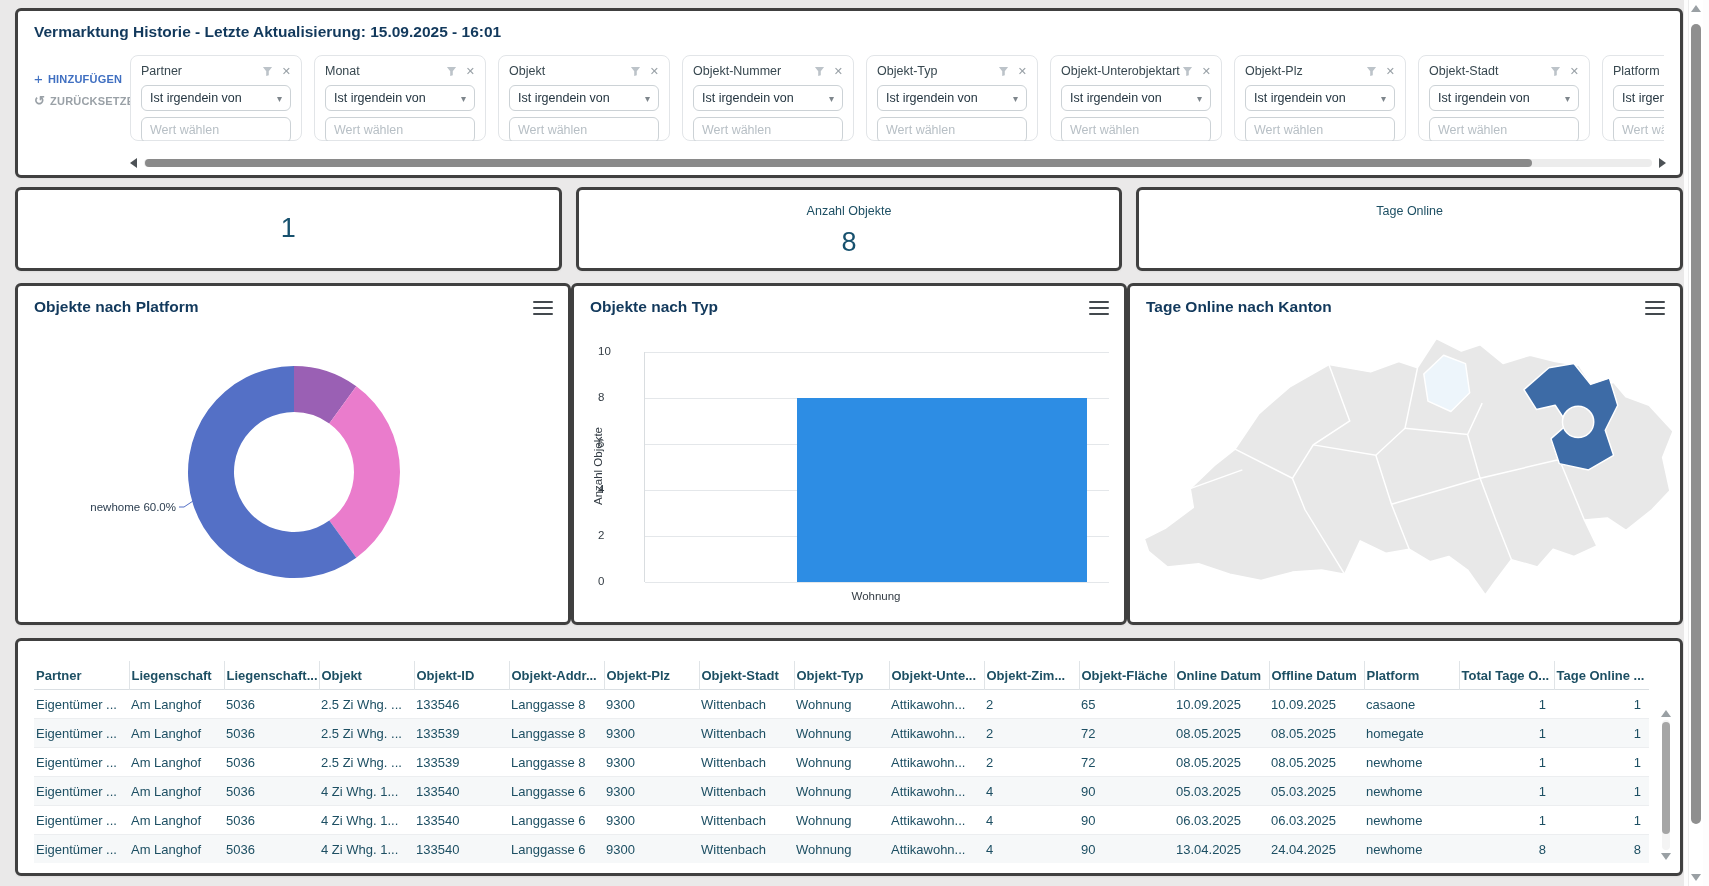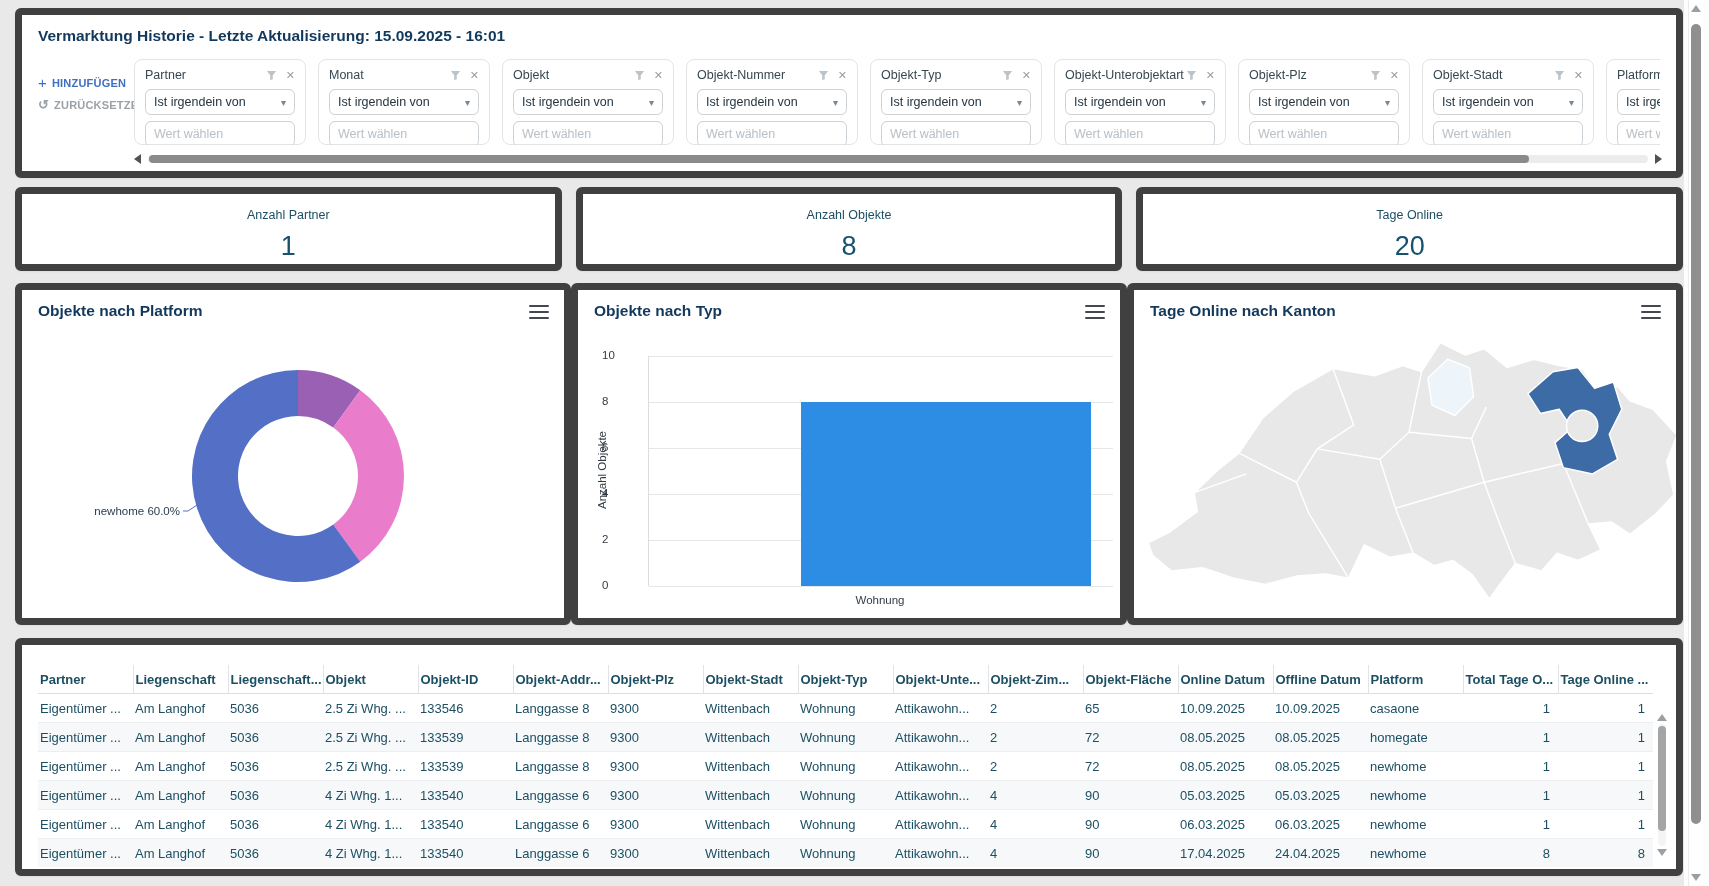--- a/index.html
+++ b/index.html
@@ -2,21 +2,21 @@
 <html><head>
 <meta charset="utf-8">
 <style>
   html,body{margin:0;padding:0}
   body{
     width:1709px;height:886px;overflow:hidden;position:relative;
     background:#eae9e9;font-family:"Liberation Sans",sans-serif;color:#1d4f63;
   }
   .right-strip{position:absolute;left:1684px;top:0;width:25px;height:886px;background:#fdfdfd}
   .content{position:absolute;left:15px;top:8px;width:1668px}
-  .panel{background:#fff;border-radius:6px;border:7px solid #404040;box-shadow:0 1px 2px rgba(0,0,0,.05)}
+  .panel{background:#fff;border-radius:6px;border:3px solid #404040;box-shadow:0 1px 2px rgba(0,0,0,.05)}
 
   
   .filter-panel{height:170px;box-sizing:border-box;padding:12px 16px;position:relative;margin-bottom:9px}
   .fp-title{font-size:15.5px;font-weight:bold;color:#12395c}
   .fp-row{display:flex;margin-top:14px}
   .fp-actions{width:96px;flex:none;padding-top:18px}
   .btn-add{color:#3f6fc1;font-size:11px;font-weight:bold;letter-spacing:.2px;cursor:pointer;display:flex;align-items:center;gap:5px;white-space:nowrap}
   .btn-add .plus{font-size:15px;font-weight:normal;line-height:10px}
   .btn-reset{color:#9aa1a7;font-size:11px;font-weight:bold;letter-spacing:.2px;cursor:pointer;display:flex;align-items:center;gap:5px;margin-top:10px;white-space:nowrap}
   .btn-reset .reset-ico{font-size:13px;line-height:10px}
@@ -251,30 +251,28 @@
       <div class="tri tri-left"></div>
       <div class="htrack">
         <div class="hthumb"></div>
       </div>
       <div class="tri tri-right"></div>
     </div>
   </div>
 
   <div class="kpi-row" id="kpi-row">
       <div class="panel kpi-card">
-        <div class="kpi-label">Anzahl Partner</div>
         <div class="kpi-value">1</div>
       </div>
       <div class="panel kpi-card">
         <div class="kpi-label">Anzahl Objekte</div>
         <div class="kpi-value">8</div>
       </div>
       <div class="panel kpi-card">
         <div class="kpi-label">Tage Online</div>
-        <div class="kpi-value">20</div>
       </div>
     </div>
 
   <div class="charts-row">
 
     <div class="panel chart-card">
       <div class="chart-title">Objekte nach Platform</div>
       <div class="burger">
           <i></i>
           <i></i>
@@ -484,21 +482,21 @@
             <td>5036</td>
             <td>4 Zi Whg. 1...</td>
             <td>133540</td>
             <td>Langgasse 6</td>
             <td>9300</td>
             <td>Wittenbach</td>
             <td>Wohnung</td>
             <td>Attikawohn...</td>
             <td>4</td>
             <td>90</td>
-            <td>17.04.2025</td>
+            <td>13.04.2025</td>
             <td>24.04.2025</td>
             <td>newhome</td>
             <td class="num">8</td>
             <td class="num">8</td>
           </tr>
         </tbody>
     </table>
     <div class="tbl-scroll">
       <div class="tri tri-up pad-top"></div>
       <div class="vtrack">

